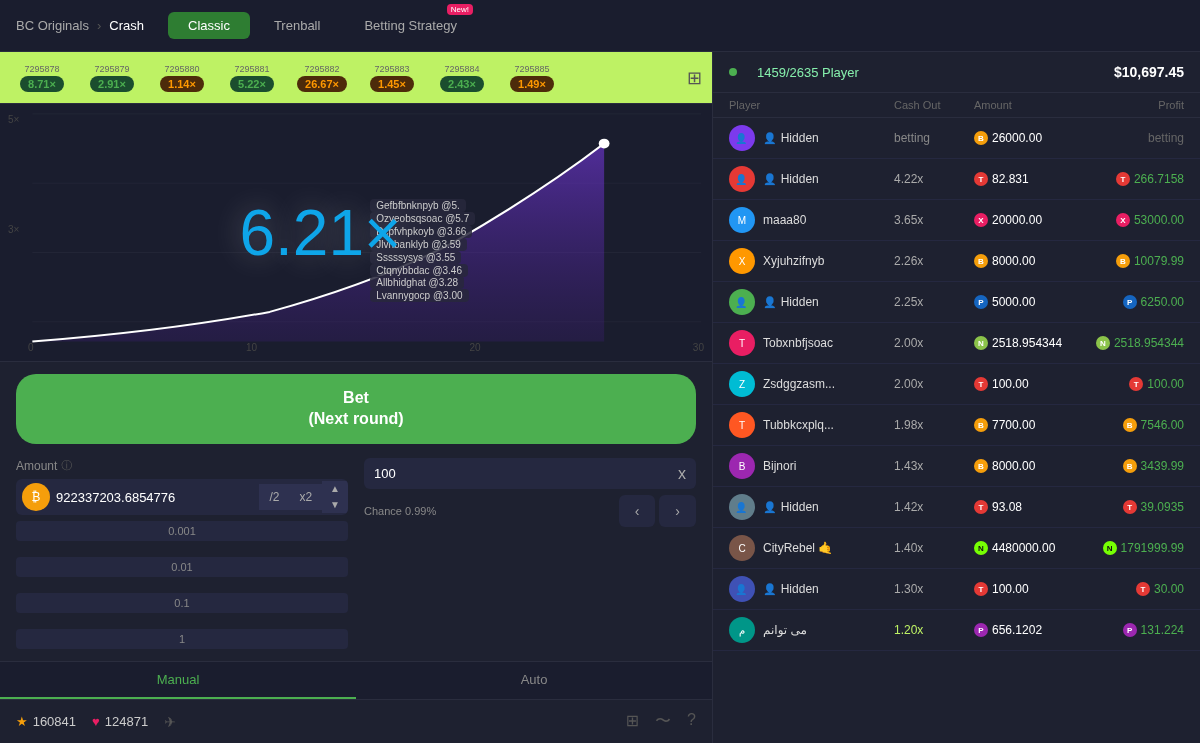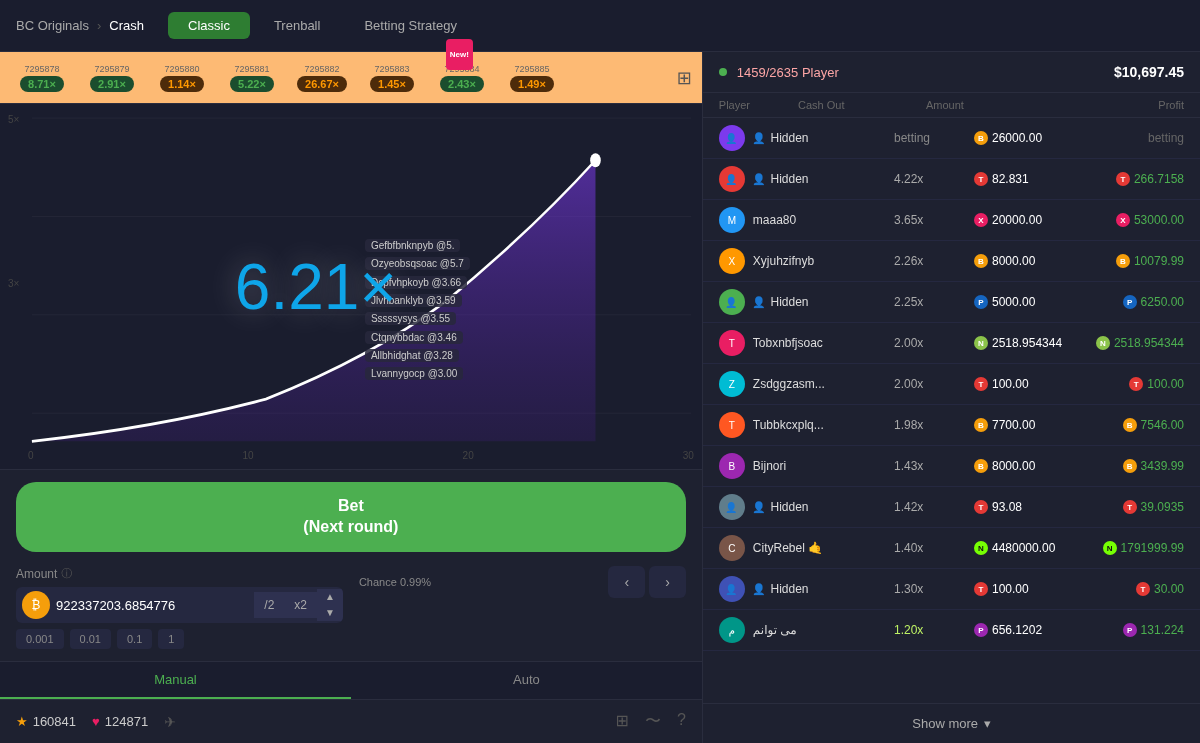--- a/index.html
+++ b/index.html
@@ -49,44 +49,43 @@
       background: #2e7d32;
       color: #fff;
     }
     .tab .new-badge {
       position: absolute;
       top: -8px;
       right: 4px;
       background: #e91e63;
       color: #fff;
       font-size: 8px;
-      padding: 11px 4px;
+      padding: 1px 4px;
       border-radius: 4px;
-      font-weight: bold;
-      margin-top: 35px;
+      font-weight: normal;
     }
 
     
     .main-layout {
       display: flex;
       height: calc(743px - 52px);
     }
 
     
     .left-panel {
       width: 712px;
       display: flex;
       flex-direction: column;
       background: #1a1d2e;
     }
 
     
     .rounds-bar {
       height: 52px;
-      background: #fdba74;
+      background: #bef264;
       display: flex;
       align-items: center;
       padding: 0 10px;
       gap: 6px;
       overflow: hidden;
       border-bottom: 1px solid #2a2d3e;
     }
     .round-item {
       display: flex;
       flex-direction: column;
@@ -250,21 +249,22 @@
       background: transparent;
       border: none;
       color: #aaa;
       cursor: pointer;
       padding: 2px 8px;
       font-size: 10px;
       line-height: 1.2;
     }
     .quick-amounts {
       display: flex;
-      gap: 6px;
+      gap: 16px;
+      flex-direction: column;
     }
     .quick-btn {
       background: #252840;
       border: none;
       color: #888;
       padding: 4px 10px;
       border-radius: 4px;
       font-size: 11px;
       cursor: pointer;
     }
@@ -367,43 +367,42 @@
     .right-header {
       display: flex;
       align-items: center;
       justify-content: space-between;
       padding: 12px 16px;
       border-bottom: 1px solid #2a2d3e;
     }
     .player-count {
       display: flex;
       align-items: center;
-      gap: 10px;
+      gap: 20px;
       font-size: 13px;
-      color: #fca5a5;
+      color: #86efac;
     }
     .green-dot {
       width: 8px;
       height: 8px;
       background: #4caf50;
       border-radius: 50%;
     }
     .balance {
       font-size: 14px;
       font-weight: bold;
       color: #fff;
     }
     .table-header {
       display: grid;
       grid-template-columns: 1fr 80px 110px 100px;
       padding: 6px 16px;
       font-size: 11px;
       color: #666;
       border-bottom: 1px solid #2a2d3e;
-      gap: 48px;
     }
     .players-list {
       flex: 1;
       overflow-y: auto;
     }
     .players-list::-webkit-scrollbar { width: 3px; }
     .players-list::-webkit-scrollbar-track { background: #1e2130; }
     .players-list::-webkit-scrollbar-thumb { background: #3a3d5e; }
 
     .player-row {
@@ -611,20 +610,24 @@
           </div>
           <div class="quick-amounts">
             <button class="quick-btn">0.001</button>
             <button class="quick-btn">0.01</button>
             <button class="quick-btn">0.1</button>
             <button class="quick-btn">1</button>
           </div>
         </div>
 
         <div class="autocash-section">
+          <div class="autocash-input-row">
+            <input class="autocash-val" type="text" value="100" style="">
+            <span class="autocash-x">x</span>
+          </div>
           <div style="display:flex;align-items:center;justify-content:space-between;">
             <span style="font-size:11px;color:#888;">Chance 0.99%</span>
             <div class="chance-nav">
               <button class="chance-nav-btn">‹</button>
               <button class="chance-nav-btn">›</button>
             </div>
           </div>
         </div>
       </div>
     </div>
@@ -897,19 +900,15 @@
       <span class="coin" style="background:#9c27b0;color:#fff;">P</span>
       <span>656.1202</span>
     </div>
     <div class="profit-val" style="justify-content:flex-end;">
       <span class="coin" style="background:#9c27b0;color:#fff;">P</span>
             <span style="color:#4caf50;">131.224</span>
     </div>
   </div>
       </div>
 
-    <div class="show-more-bar">
-      <span>Show more</span>
-      <span>▾</span>
-    </div>
   </div>
 
 </div>
 
 </body></html>

